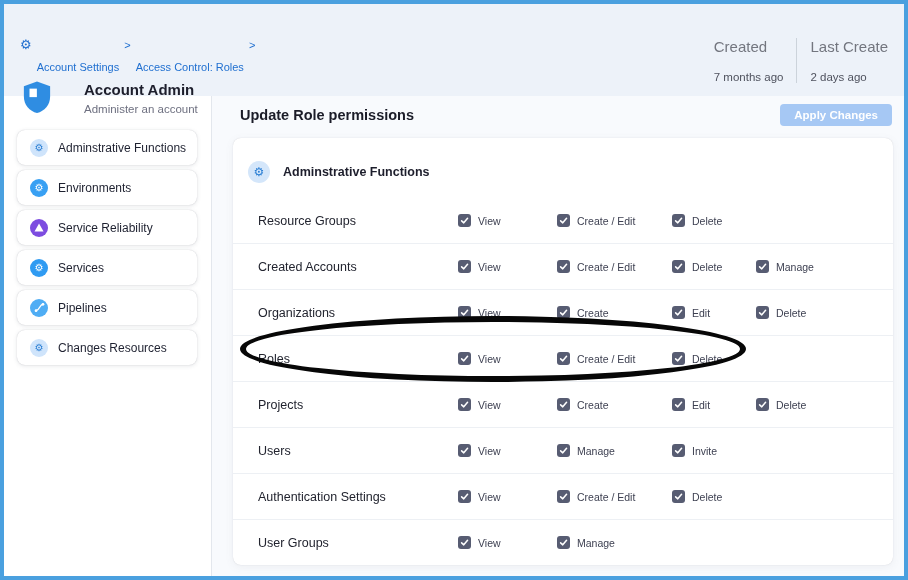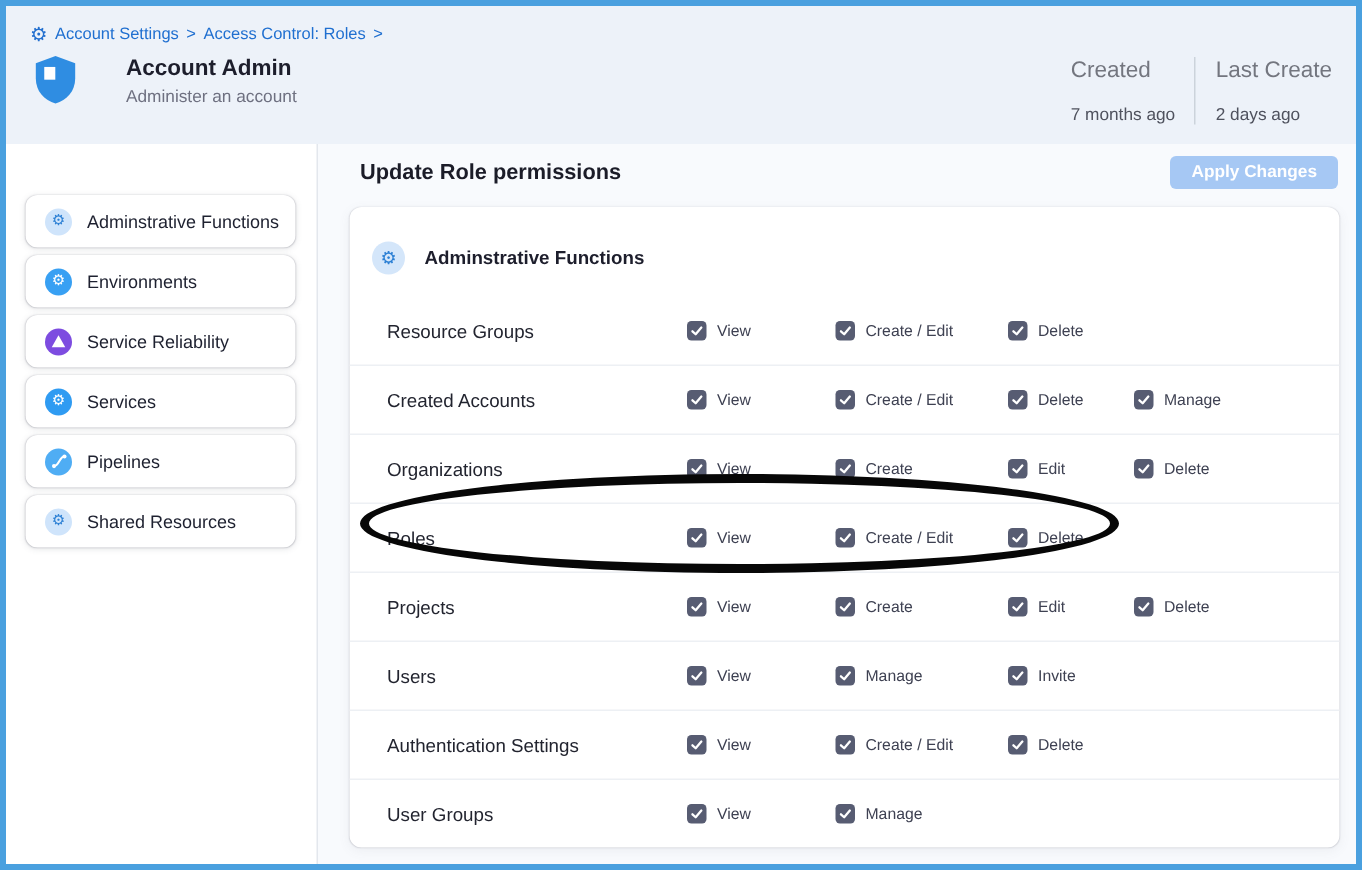--- a/index.html
+++ b/index.html
@@ -4,21 +4,21 @@
 <style>
   html,body { margin:0; padding:0; background:#ffffff; }
   .page {
     width:908px; height:580px; box-sizing:border-box;
     border:4px solid #4aa0df; background:#fff; position:relative;
     font-family:"Liberation Sans", sans-serif; overflow:hidden;
   }
   
   .topbar { height:92px; background:#edf2f9; box-sizing:border-box; padding:12px 16px 0 16px; position:relative; }
   .crumbs { display:flex; align-items:center; gap:5px; font-size:11px; }
-  .crumbs a { color:#1f6fd0; text-decoration:none; cursor:pointer; }
+  .crumbs a { color:#1f6fd0; text-decoration:none; cursor:pointer;margin-top:45px; }
   .crumb-sep { color:#1f6fd0; }
   .crumb-gear { color:#2470cf; font-size:13px; line-height:1; }
   .hdr-row { display:flex; margin-top:7px; gap:32px; align-items:flex-start; padding-left:2px; }
   .hdr-text { padding-top:1px; }
   .hdr-title { font-size:15px; font-weight:bold; color:#1d1e2c; }
   .hdr-sub { font-size:11.5px; color:#6e7080; margin-top:5px; }
   .meta { position:absolute; top:34px; right:16px; display:flex; }
   .meta-label { font-size:15px; color:#73767f; margin-bottom:5px; }
   .meta-value { font-size:11.5px; color:#4f525e;margin-top:16px; }
   .meta-div { width:1px; background:#ccd3db; margin:0 13px; }
@@ -121,21 +121,21 @@
               <svg width="11" height="11" viewBox="0 0 12 12">
                 <circle cx="2.2" cy="9.5" r="1.5" fill="currentColor"></circle>
                 <circle cx="9.8" cy="2.5" r="1.5" fill="currentColor"></circle>
                 <path d="M2.2 9.5 C6 9.5 6 2.5 9.8 2.5" stroke="currentColor" stroke-width="1.5" fill="none" stroke-linecap="round"></path>
               </svg>
             </span>
             <span class="side-label">Pipelines</span>
           </div>
           <div class="side-card">
             <span class="circ" style="background:#cfe4fb;color:#2b7fd4">⚙</span>
-            <span class="side-label">Shared Resources</span>
+            <span class="side-label">Changes Resources</span>
           </div>
         </div>
     </div>
 
     <div class="main">
       <div class="main-titlebar">
         <div class="main-title">Update Role permissions</div>
         <button class="apply-btn">Apply Changes</button>
       </div>
       <div class="card">

